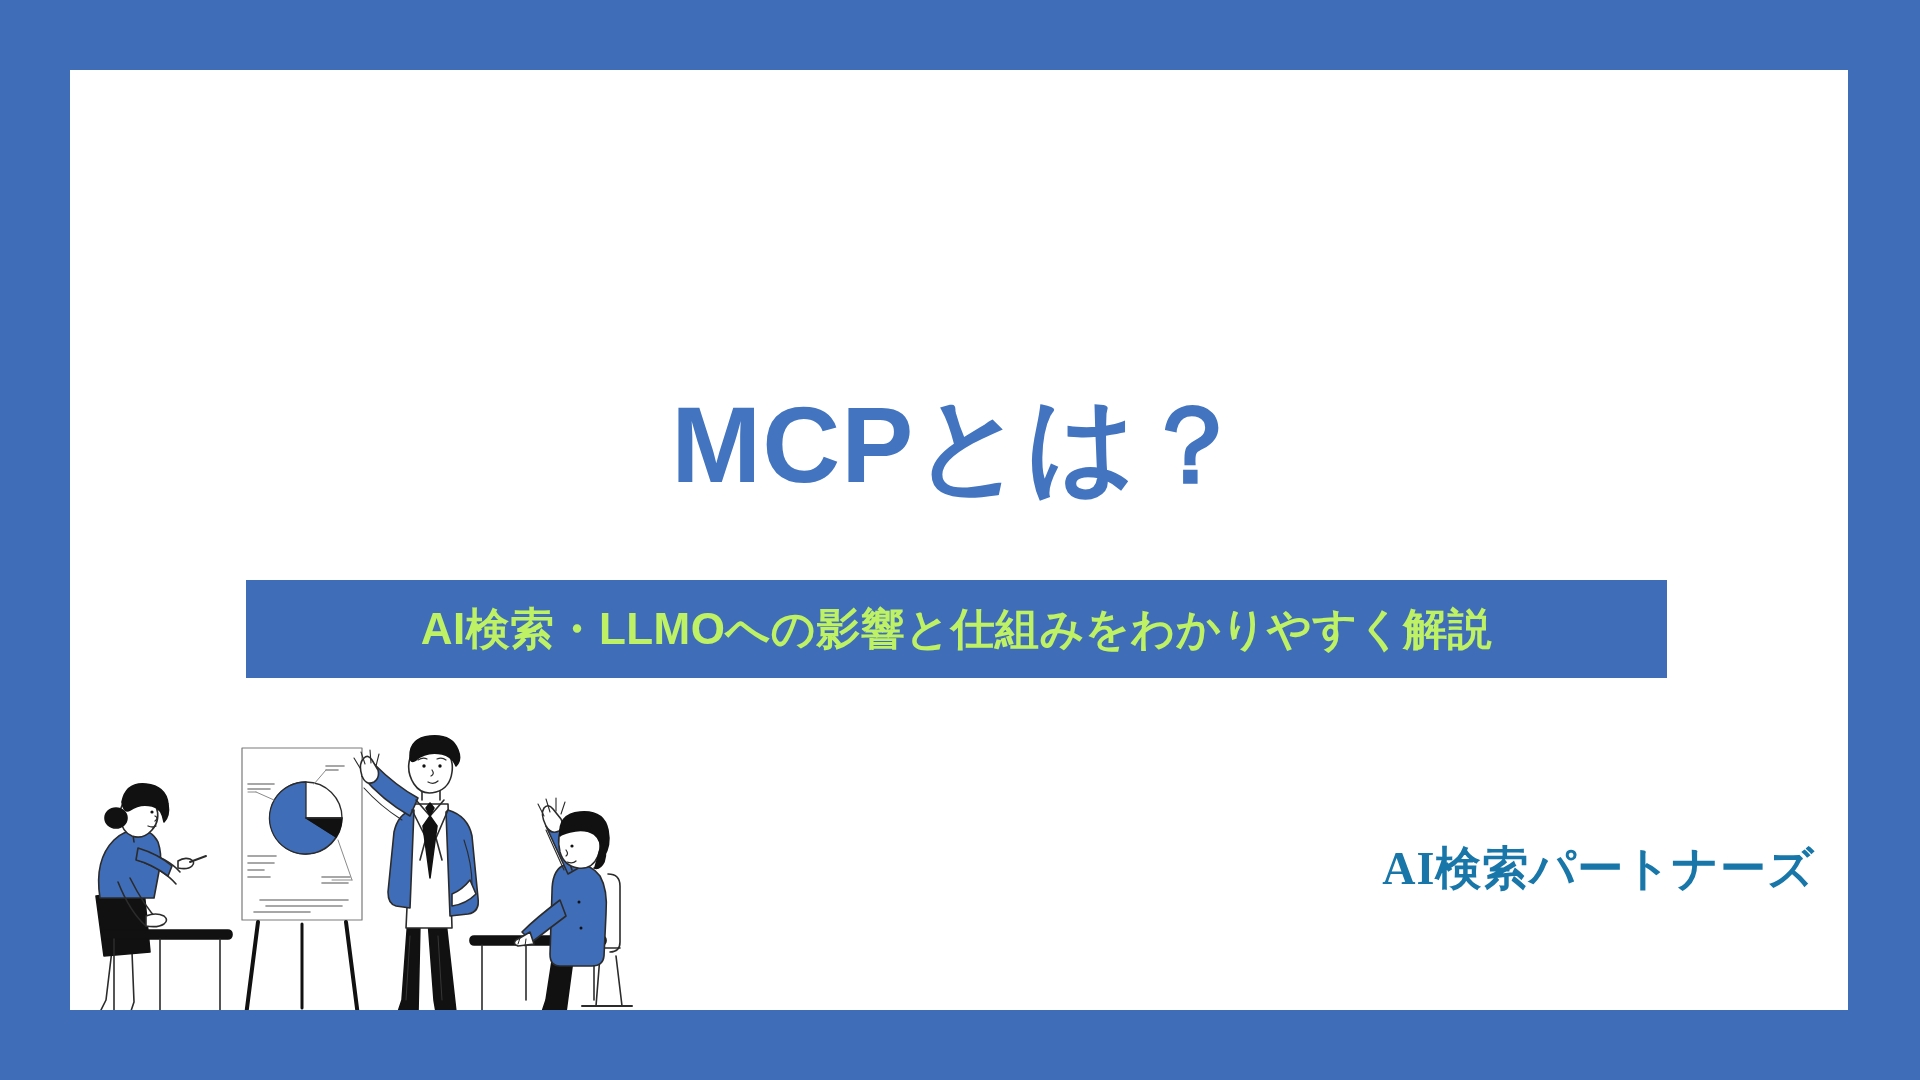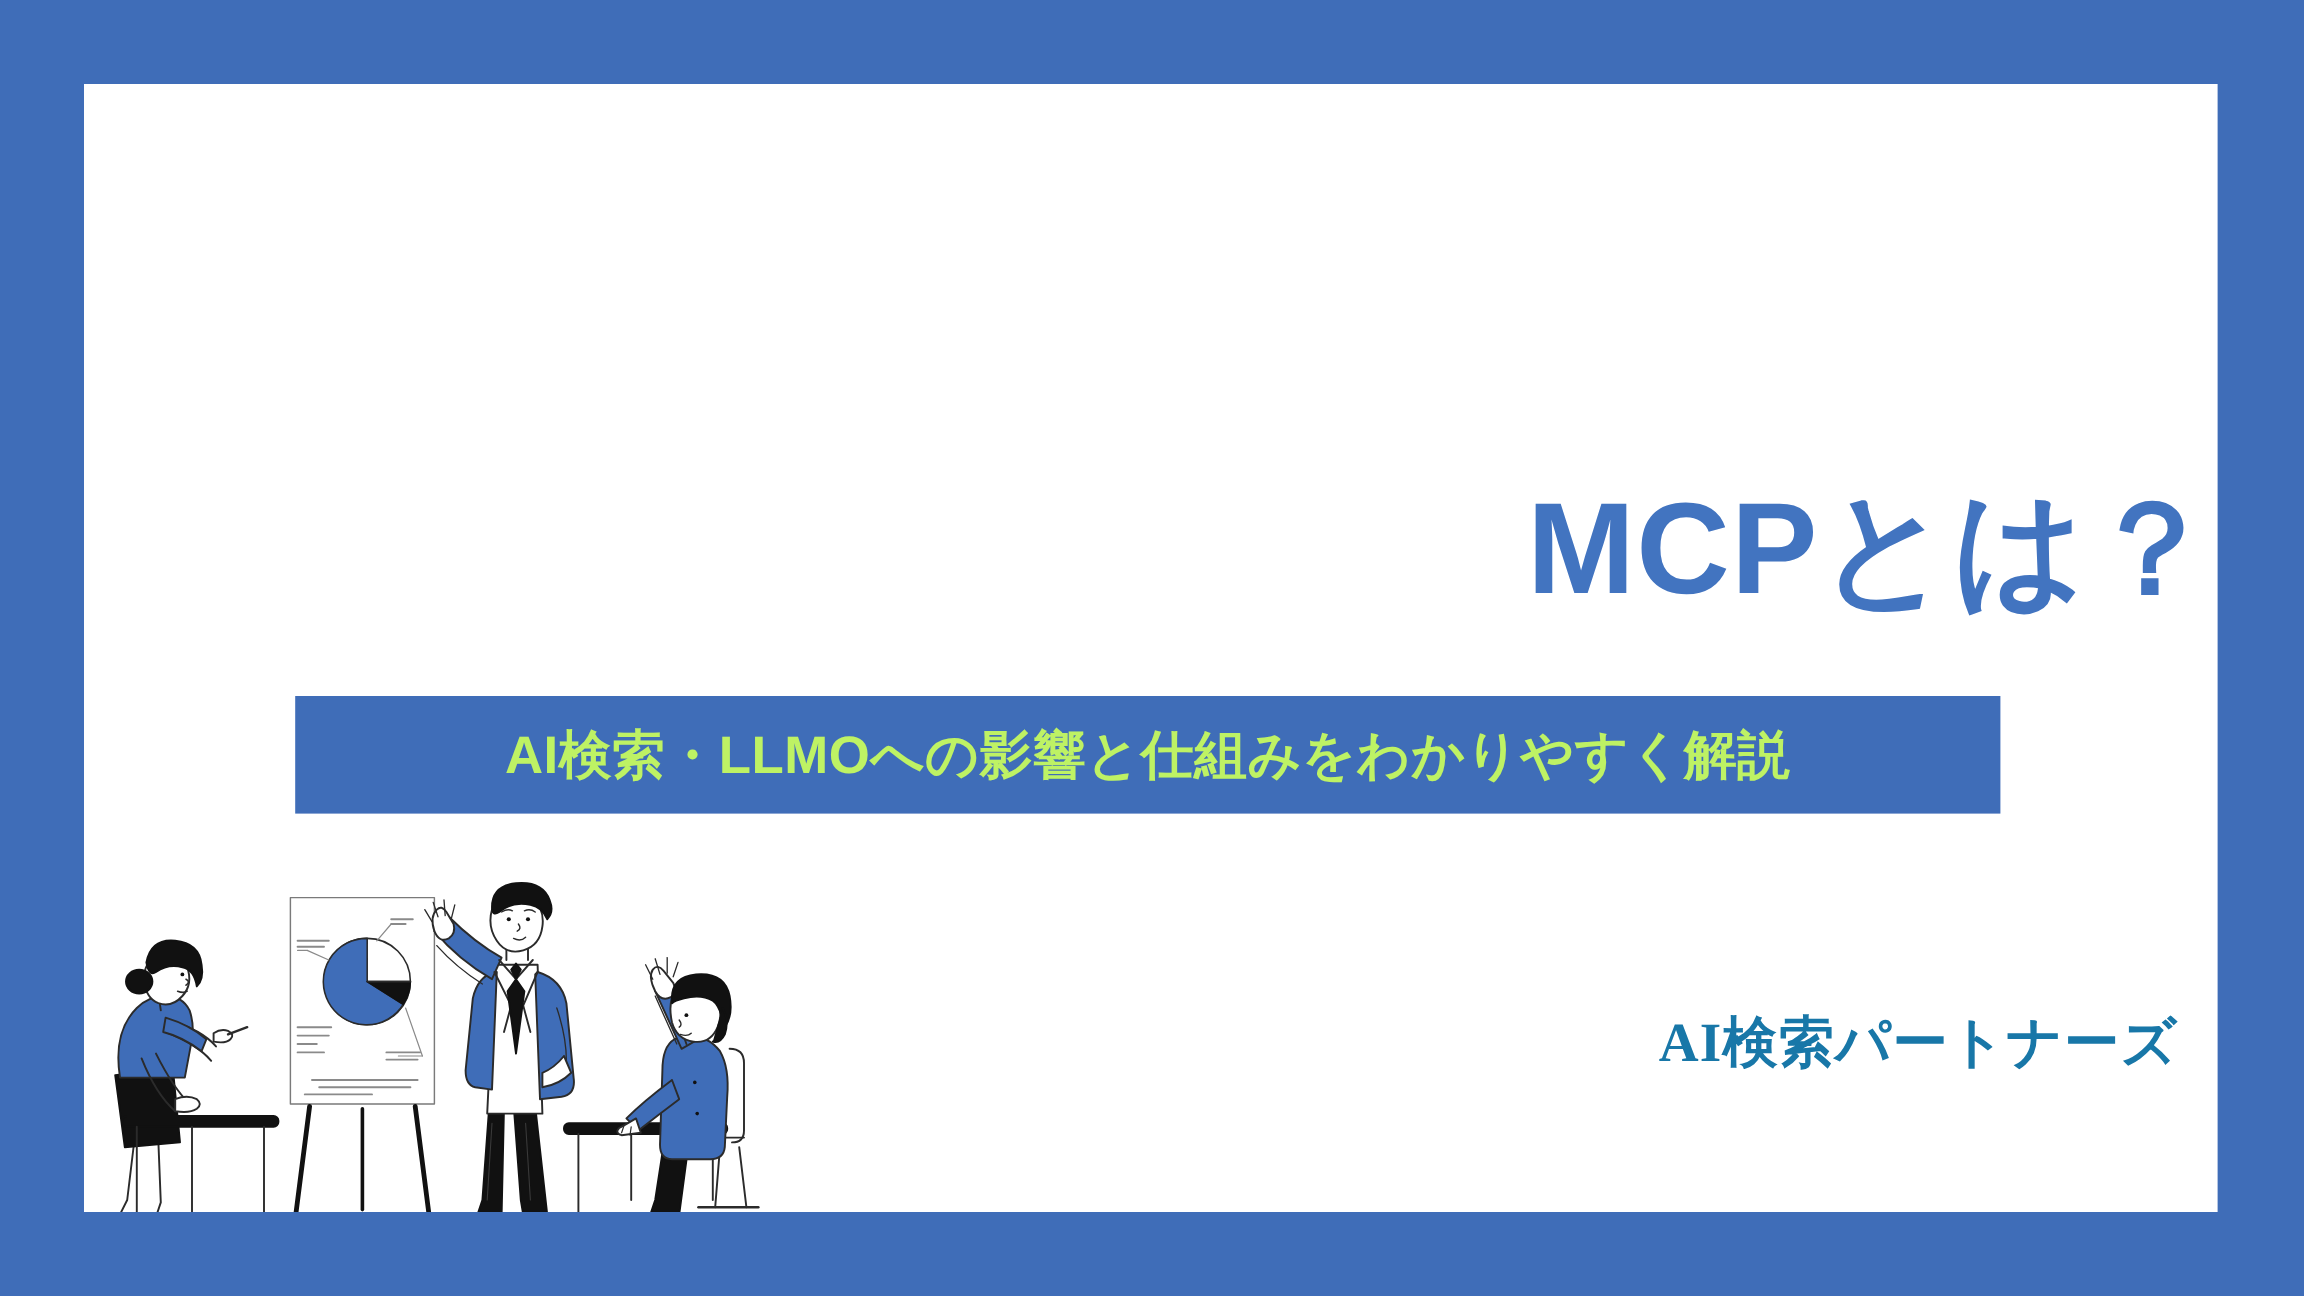--- a/index.html
+++ b/index.html
@@ -17,23 +17,23 @@
     position:absolute;
     left:70px; top:70px;
     width:1778px; height:940px;
     background:#ffffff;
     overflow:hidden;
   }
 
   
   #title {
     position:absolute;
-    left:0; top:328px;
+    left:0; top:316px;
     width:1778px;
-    text-align:right;
+    text-align:center;
     font-size:108px;
     font-weight:700;
     letter-spacing:0.01em;
     color:#4274c0;
     line-height:1.1;
     white-space:nowrap;
   }
 
   
   #subtitle-banner {

